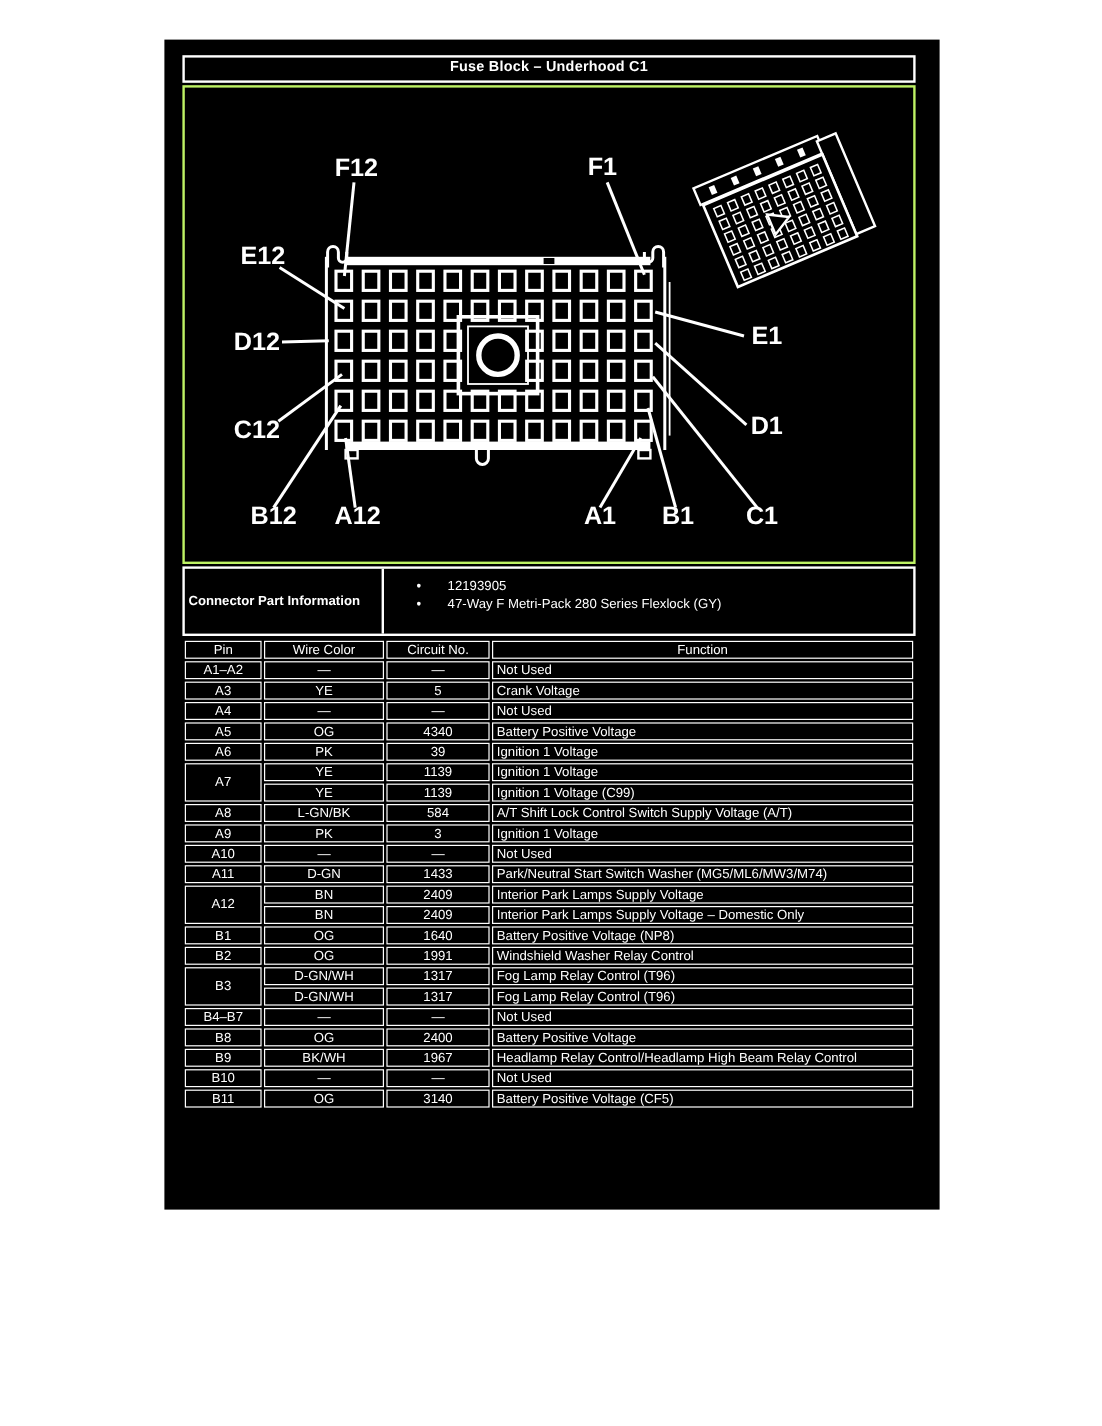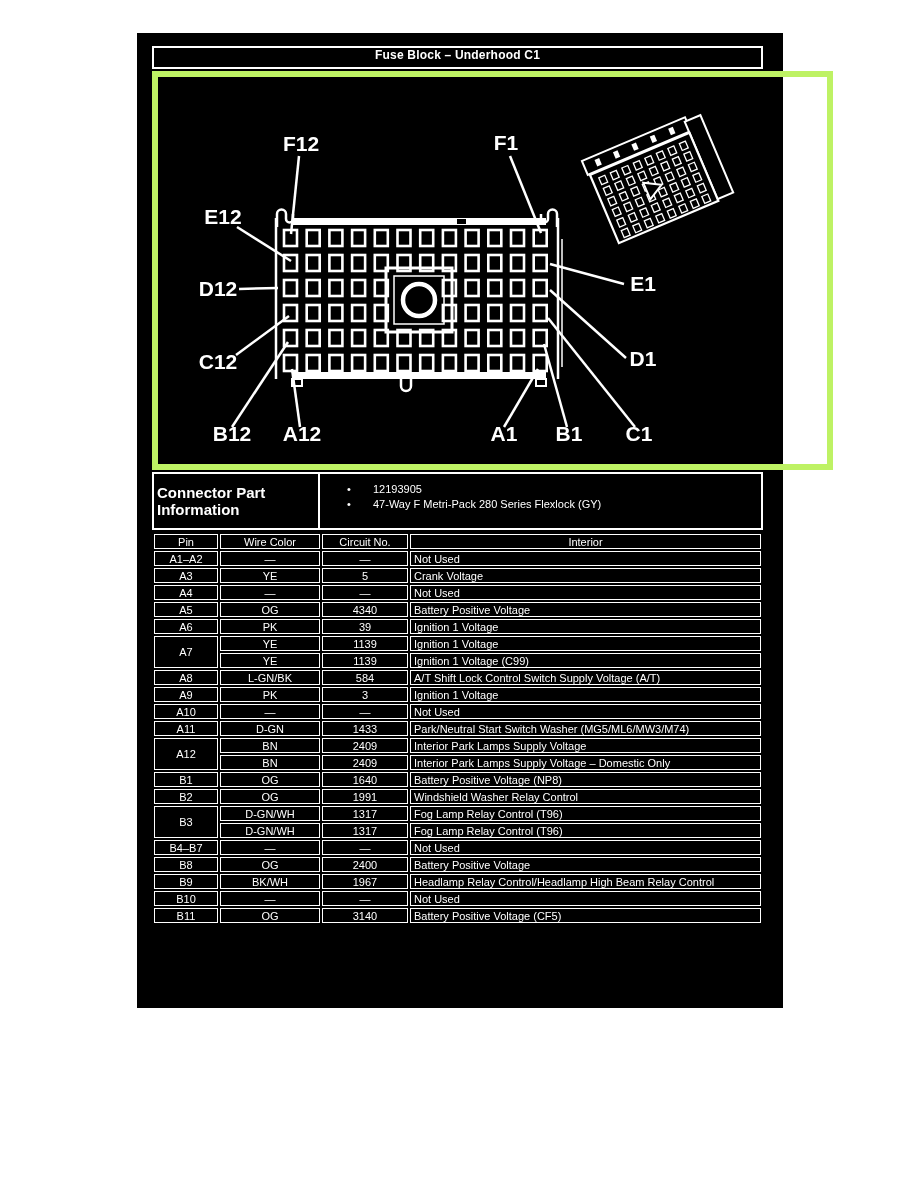--- a/index.html
+++ b/index.html
@@ -2,25 +2,25 @@
 <html><head>
 <meta charset="utf-8">
 <style>
   * { margin:0; padding:0; box-sizing:border-box; }
   body { width:918px; height:1188px; background:#ffffff; font-family:"Liberation Sans", sans-serif; }
   .screenshot { position:relative; width:918px; height:1188px; background:#ffffff; overflow:hidden; }
   .figure-black { position:absolute; left:137px; top:33px; width:646px; height:975px; background:#000; color:#fff; }
   .title-bar { position:absolute; left:15px; top:13px; width:611px; height:23px; border:2px solid #fff;
                display:flex; justify-content:center;
                font-size:12px; font-weight:bold; letter-spacing:.2px; }
-  .diagram-box { position:absolute; left:15px; top:38px; width:681px; height:399px; border:6px solid #bef264; }
+  .diagram-box { position:absolute; left:15px; top:38px; width:611px; height:399px; border:2px solid #bef264; }
   .diagram-box svg { display:block; }
   .partinfo-box { position:absolute; left:15px; top:439px; width:611px; height:58px; border:2px solid #fff; display:flex; }
   .partinfo-label { width:166px; border-right:2px solid #fff; display:flex; align-items:center;
-                    padding:20px 3px; font-size:15px; font-weight:bold; }
+                    padding:20px 3px; font-size:11px; font-weight:bold; }
   .partinfo-items { flex:1; padding:8px 0 0 27px; font-size:11px; line-height:15px; }
   .bullet-item { display:flex; }
   .bullet-glyph { width:26px; }
   table.pin-table { position:absolute; left:15px; top:499px; width:611px;
                     border-collapse:separate; border-spacing:2px; table-layout:fixed; }
   table.pin-table td, table.pin-table th { border:1.5px solid #fff; font-size:11px; height:15px;
                     padding:0 3px; overflow:hidden; white-space:nowrap; color:#fff; }
   th.h { font-weight:normal; font-size:11.5px; text-align:center; height:16px; }
   td.c-pin, td.c-wire, td.c-circ { text-align:center; }
   td.c-func { text-align:left; padding-left:5px;margin-left:28px; }
@@ -240,21 +240,21 @@
           <col style="width:64px">
           <col style="width:100px">
           <col style="width:86px">
           <col>
         </colgroup>
       <tbody>
           <tr>
         <th class="h">Pin</th>
         <th class="h">Wire Color</th>
         <th class="h">Circuit No.</th>
-        <th class="h">Interior</th>
+        <th class="h">Function</th>
       </tr>
       <tr>
         <td class="c-pin">A1–A2</td>
         <td class="c-wire">—</td>
         <td class="c-circ">—</td>
         <td class="c-func">Not Used</td>
       </tr>
       <tr>
         <td class="c-pin">A3</td>
         <td class="c-wire">YE</td>

